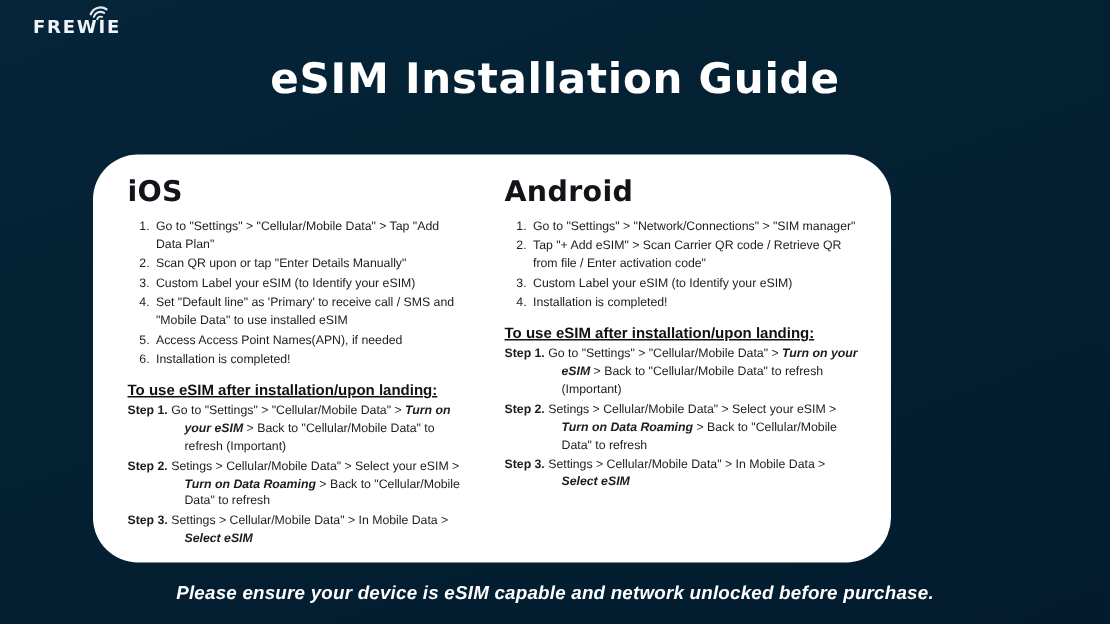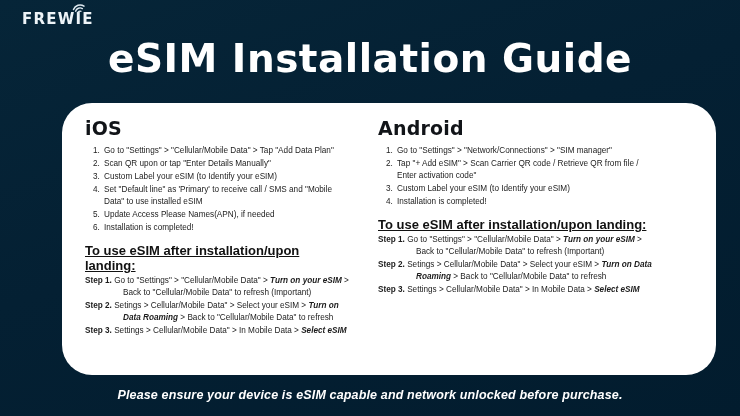--- a/index.html
+++ b/index.html
@@ -16,46 +16,46 @@
   }
 
   
   .logo{
     position:absolute;left:22px;top:12px;
     display:flex;align-items:flex-end;
     user-select:none;
   }
   .logo-word{
     font-family:"DejaVu Sans", sans-serif;
-    font-size:15px;letter-spacing:1.2px;
+    font-size:12px;letter-spacing:1.2px;
     font-weight:600;color:#eef4f8;
     line-height:1;
     position:relative;
   }
   .logo-wifi{
     position:absolute;right:8px;top:-10px;
     width:14px;height:12px;
   }
 
   
   .title{
     position:absolute;top:38px;left:0;right:0;
     text-align:center;
     font-family:"DejaVu Sans", sans-serif;
-    font-size:39px;font-weight:bold;
+    font-size:28px;font-weight:bold;
     letter-spacing:.5px;
     color:#ffffff;
     line-height:1.1;
   }
 
   
   .card{
     position:absolute;
     left:62px;top:103px;
-    width:654px;height:272px;
+    width:532px;height:272px;
     background:#ffffff;
     border-radius:30px;
     overflow:hidden;
   }
   .cols{
     display:flex;
     padding:14px 0 0 0;
     height:100%;
     box-sizing:border-box;
   }
@@ -82,21 +82,21 @@
     font-size:8.2px;
     line-height:1.42;
     color:#1c1c1c;
     margin-bottom:1.5px;
     padding-left:2px;
   }
   ol.steps li::marker{font-size:8.2px;color:#1c1c1c;}
 
   
   .after-title{
-    font-size:13px;
+    font-size:10px;
     font-weight:bold;
     text-decoration:underline;
     color:#111;
     margin:9px 0 2px 0;
   }
   .stepline{
     font-size:8.2px;
     line-height:1.46;
     color:#1c1c1c;
     margin-bottom:1px;
@@ -136,21 +136,21 @@
   <div class="card">
     <div class="cols">
 
       <div class="col col-ios">
         <div class="os-head">iOS</div>
         <ol class="steps">
           <li>Go to "Settings" &gt; "Cellular/Mobile Data" &gt; Tap "Add Data Plan"</li>
           <li>Scan QR upon or tap "Enter Details Manually"</li>
           <li>Custom Label your eSIM (to Identify your eSIM)</li>
           <li>Set "Default line" as 'Primary' to receive call / SMS and "Mobile Data" to use installed eSIM</li>
-          <li>Update Access Please Names(APN), if needed</li>
+          <li>Access Access Point Names(APN), if needed</li>
           <li>Installation is completed!</li>
         </ol>
         <div class="after-title">To use eSIM after installation/upon landing:</div>
         <div class="stepline">
           <span class="lbl">Step 1.</span><span> Go to "Settings" &gt; "Cellular/Mobile Data" &gt; </span><b>Turn on your eSIM</b><span> &gt; Back to "Cellular/Mobile Data" to refresh (Important)</span>
         </div>
         <div class="stepline">
           <span class="lbl">Step 2.</span><span> Setings &gt; Cellular/Mobile Data" &gt; Select your eSIM &gt; </span><b>Turn on Data Roaming</b><span> &gt; Back to "Cellular/Mobile Data" to refresh</span>
         </div>
         <div class="stepline">

